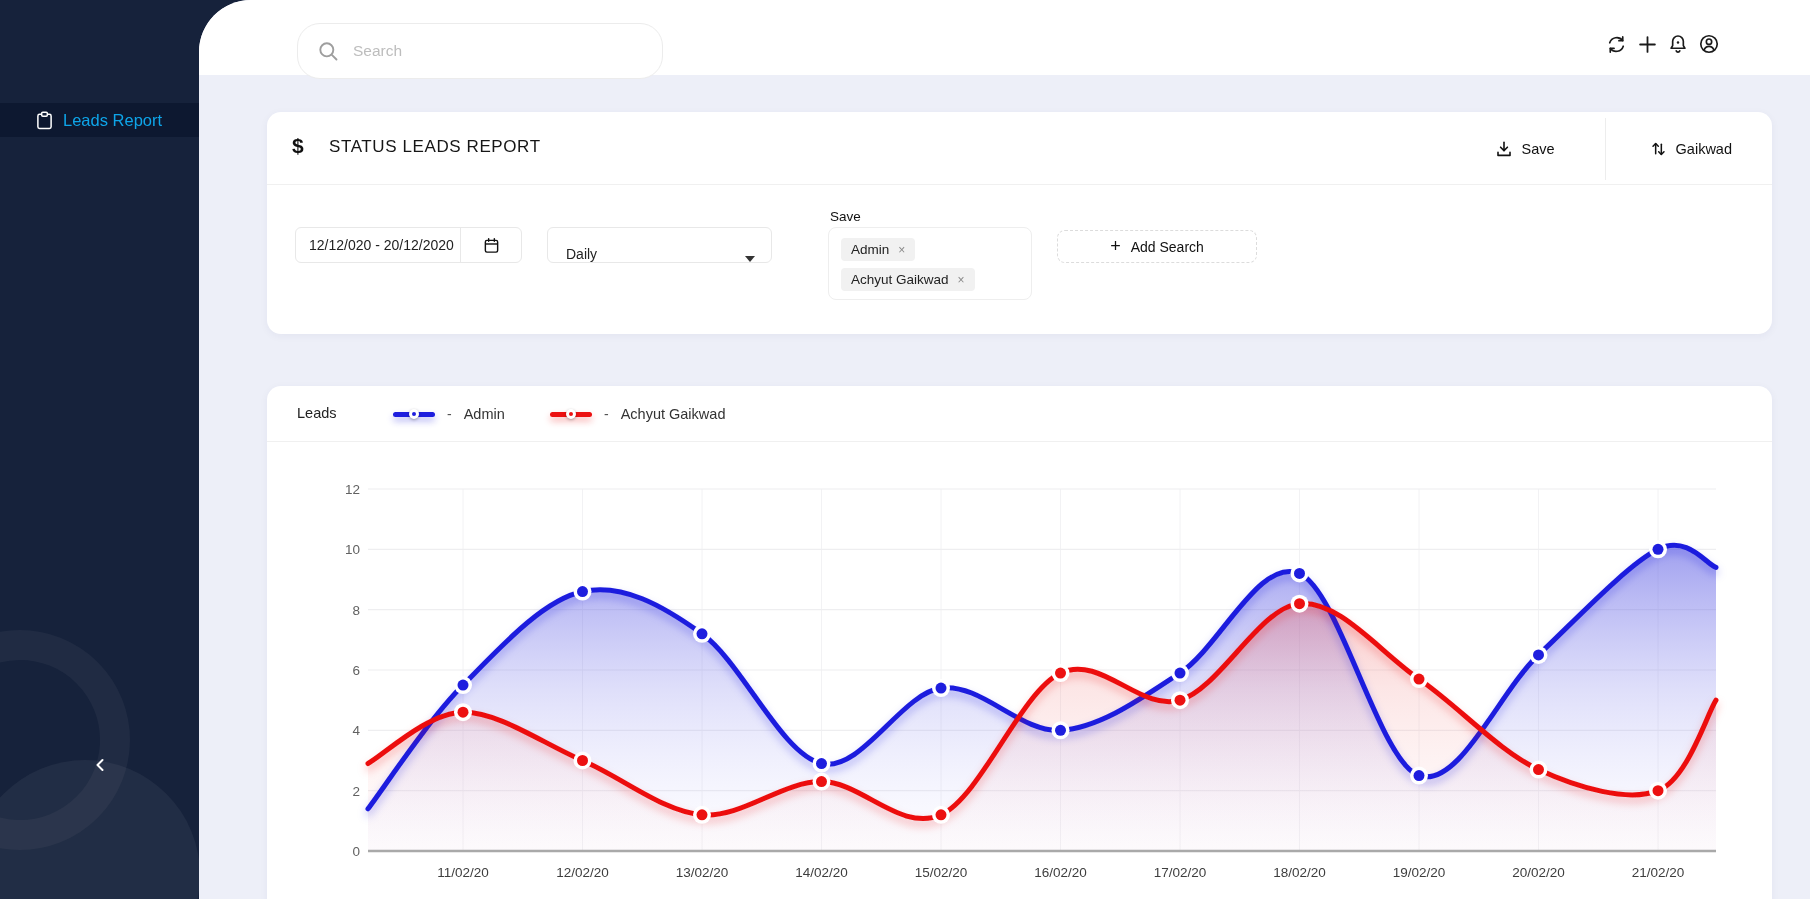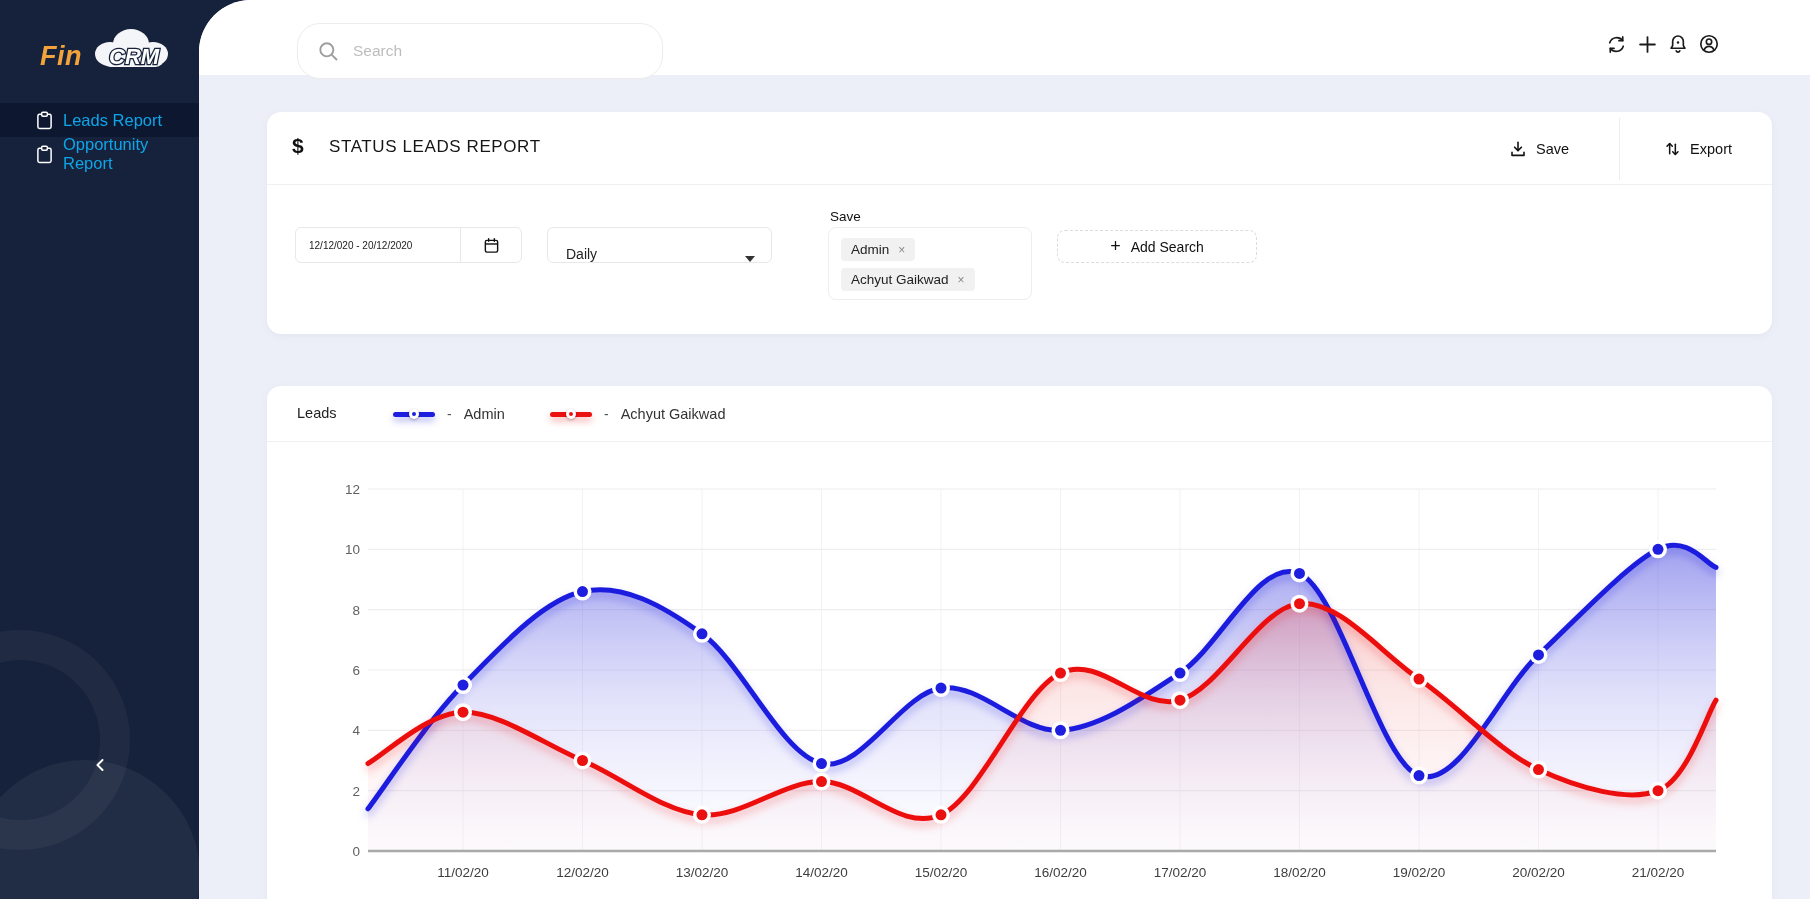--- a/index.html
+++ b/index.html
@@ -43,21 +43,21 @@
   .actions { position:absolute; right:0; top:0; height:73px; display:flex; align-items:center;justify-content:center; }
   .action-btn { display:flex; align-items:center; gap:9px; font-size:14.5px; color:#111; font-weight:500; cursor:pointer; }
   .action-save { margin-right:50px; }
   .action-divider { width:1px; height:62px; background:#EDEDED; margin-right:44px; }
   .action-export { margin-right:40px; }
   .hdivider { position:absolute; left:0; right:0; height:1px; background:#F0F0F0; }
 
   .filter-area { position:absolute; left:0; top:73px; width:100%; }
   .date-input { position:absolute; left:28px; top:42px; width:227px; height:36px; border:1.5px solid #E8E8E8;
                 border-radius:6px; display:flex; align-items:center; cursor:pointer; background:#fff; }
-  .date-text { font-size:10px; color:#222; padding-left:13px; width:164px; }
+  .date-text { font-size:14px; color:#222; padding-left:13px; width:164px; }
   .date-sep { width:1px; height:36px; background:#E8E8E8; }
   .date-cal { flex:1; display:flex; align-items:center; justify-content:center; }
   .select-box { position:absolute; left:280px; top:42px; width:225px; height:36px; border:1.5px solid #E8E8E8;
                 border-radius:6px; display:flex; align-items:flex-end; justify-content:space-between;
                 padding:0 16px 0 18px; cursor:pointer; background:#fff; }
   .select-box .sel-val { font-size:14px; color:#222; }
   .caret-down { width:0; height:0; border-left:5px solid transparent; border-right:5px solid transparent; border-top:6px solid #333; }
   .user-label { position:absolute; left:563px; top:24px; font-size:13.5px; color:#111; }
   .user-box { position:absolute; left:561px; top:42px; width:204px; height:73px; border:1.5px solid #EEEEEE;
               border-radius:8px; padding:10px 12px; display:flex; flex-direction:column; gap:7px; background:#fff; }
@@ -84,47 +84,28 @@
 </style>
 </head>
 <body>
 
 <div class="app">
 
   <aside class="sidebar">
     <div class="deco-circle-1"></div>
     <div class="deco-circle-2"></div>
 
-    <div class="logo">
-      <span class="logo-fin">Fin</span>
-      <svg width="92" height="58" viewBox="0 0 92 58">
-        <g fill="#F4F5F8">
-          <ellipse cx="24" cy="32" rx="15" ry="12"></ellipse>
-          <ellipse cx="45" cy="22" rx="18" ry="15"></ellipse>
-          <ellipse cx="67" cy="32" rx="15" ry="12"></ellipse>
-          <rect x="16" y="28" width="62" height="17" rx="8.5"></rect>
-        </g>
-        <text x="23" y="42" font-size="22" font-weight="700" font-style="italic" font-family="Liberation Sans, sans-serif" fill="#FFFFFF" stroke="#16223B" stroke-width="2.6" paint-order="stroke">CRM</text>
-      </svg>
-    </div>
 
     <nav class="menu">
       <div class="menu-item active">
         <svg class="mi-icon" viewBox="0 0 18 20">
           <rect x="2" y="3.5" width="14" height="15" rx="1.8" fill="none" stroke="#fff" stroke-width="1.6"></rect>
           <rect x="6" y="1.2" width="6" height="4.3" rx="1.2" fill="#16223B" stroke="#fff" stroke-width="1.6"></rect>
         </svg>
         <span class="lbl">Leads Report</span>
-      </div>
-      <div class="menu-item">
-        <svg class="mi-icon" viewBox="0 0 18 20">
-          <rect x="2" y="3.5" width="14" height="15" rx="1.8" fill="none" stroke="#fff" stroke-width="1.6"></rect>
-          <rect x="6" y="1.2" width="6" height="4.3" rx="1.2" fill="#16223B" stroke="#fff" stroke-width="1.6"></rect>
-        </svg>
-        <span class="lbl">Opportunity Report</span>
       </div>
     </nav>
 
     <div class="collapse-btn">
       <svg width="14" height="18" viewBox="0 0 14 18">
         <polyline points="9.5,4 4.5,9 9.5,14" fill="none" stroke="#fff" stroke-width="2" stroke-linecap="round" stroke-linejoin="round"></polyline>
       </svg>
     </div>
   </aside>
 
@@ -185,21 +166,21 @@
             <span>Save</span>
           </div>
           <div class="action-divider"></div>
           <div class="action-btn action-export">
             <svg width="17" height="18" viewBox="0 0 18 18" fill="none" stroke="#111" stroke-width="1.6" stroke-linecap="round" stroke-linejoin="round">
               <line x1="6" y1="3.4" x2="6" y2="14"></line>
                 <polyline points="3.2,6 6,3.2 8.8,6"></polyline>
               <line x1="12" y1="4" x2="12" y2="14.6"></line>
                 <polyline points="9.2,12 12,14.8 14.8,12"></polyline>
             </svg>
-            <span>Export</span>
+            <span>Gaikwad</span>
           </div>
         </div>
         <div class="hdivider" style="bottom:0;"></div>
       </div>
 
       <div class="filter-area">
         <div class="date-input">
           <span class="date-text">12/12/020 - 20/12/2020</span>
           <span class="date-sep"></span>
           <span class="date-cal">

